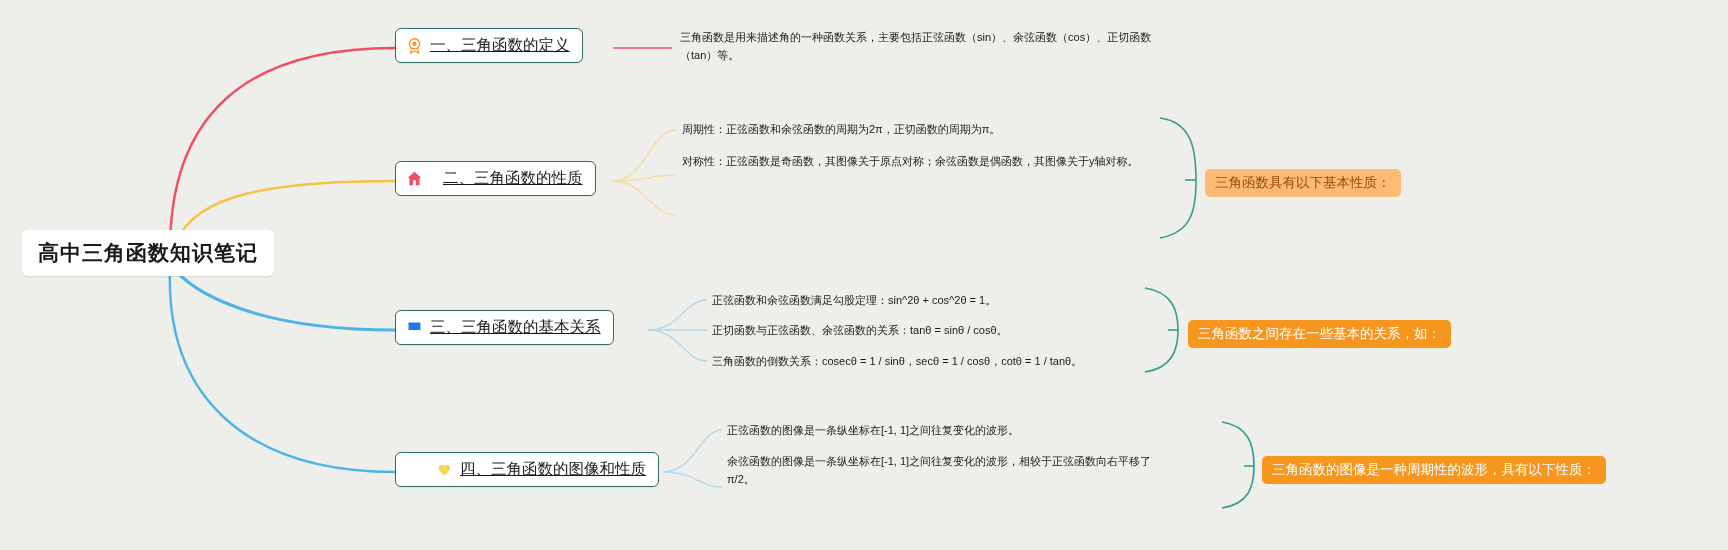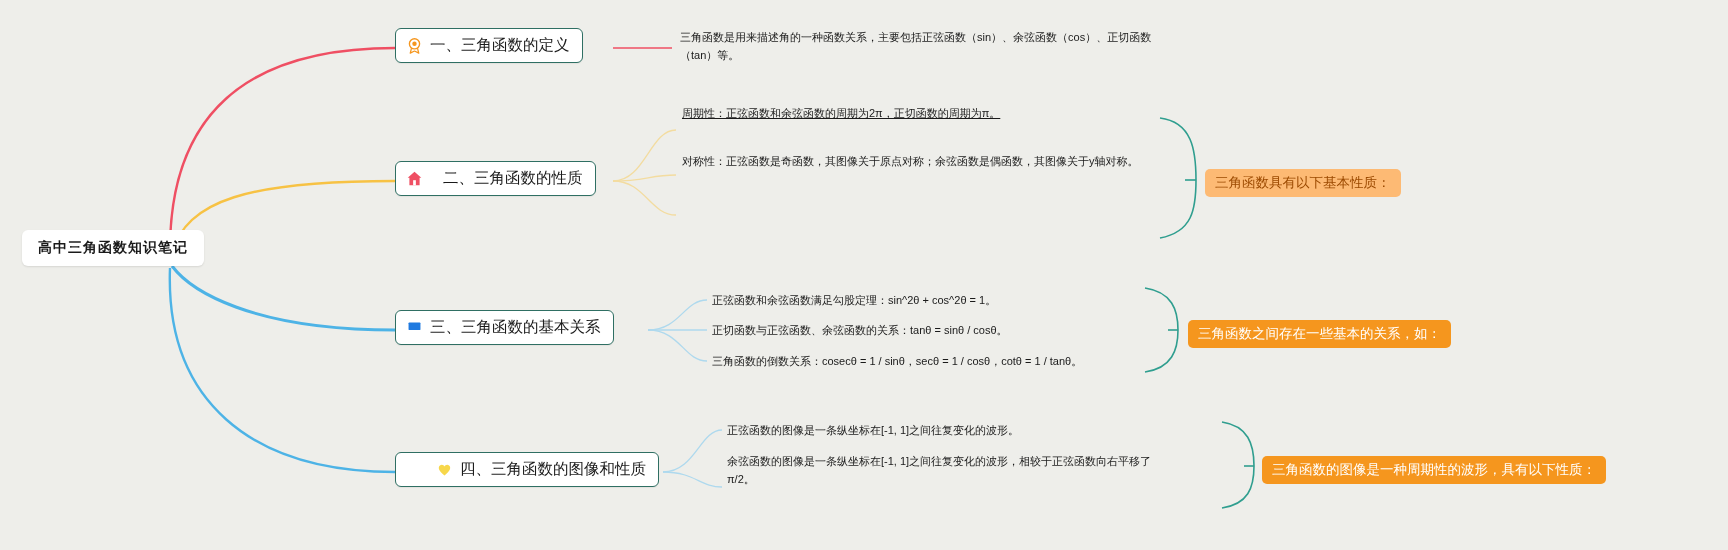--- a/index.html
+++ b/index.html
@@ -31,21 +31,21 @@
     position: absolute;
     box-sizing: border-box;
   }
   
   .root-node {
     left: 22px;
     top: 230px;
     background: #ffffff;
     border-radius: 6px;
     padding: 9px 16px;
-    font-size: 14px;
+    font-size: 21px;
     font-weight: bold;
     color: #1a1a1a;
     letter-spacing: 1px;
     box-shadow: 0 1px 2px rgba(0,0,0,0.10);
     white-space: nowrap;
   }
   
   .branch-node {
     background: #ffffff;
     border: 1px solid #2f6f63;
@@ -60,21 +60,21 @@
     box-shadow: 0 1px 1px rgba(0,0,0,0.05);
   }
   .branch-icon {
     display: inline-flex;
     align-items: center;
     justify-content: center;
     width: 17px;
     height: 17px;
     flex: 0 0 auto;
   }
-  .branch-label { line-height: 1.2; }
+  .branch-label { line-height: 1.2; text-decoration: underline; }
 
   
   .leaf {
     position: absolute;
     font-size: 11px;
     line-height: 1.65;
     color: #1a1a1a;
     white-space: normal;
   }
   
@@ -151,21 +151,21 @@
 
   <div class="node branch-node" style="left:395px; top:161px;gap:20px;">
     <span class="branch-icon">
       <svg viewBox="0 0 20 20" width="17" height="17">
         <path d="M10 2 L18 9 L16 9 L16 18 L4 18 L4 9 L2 9 Z" fill="#ef4f63"></path>
         <rect x="8.4" y="12" width="3.2" height="6" fill="#ffffff"></rect>
       </svg>
     </span>
     <span class="branch-label">二、三角函数的性质</span>
   </div>
-  <div class="leaf" style="left:682px; top:104px; width:480px;text-decoration:underline;">周期性：正弦函数和余弦函数的周期为2π，正切函数的周期为π。</div>
+  <div class="leaf" style="left:682px; top:120px; width:480px;">周期性：正弦函数和余弦函数的周期为2π，正切函数的周期为π。</div>
   <div class="leaf" style="left:682px; top:152px; width:480px;">对称性：正弦函数是奇函数，其图像关于原点对称；余弦函数是偶函数，其图像关于y轴对称。</div>
   <div class="pill pill-yellow" style="left:1205px; top:169px;">三角函数具有以下基本性质：</div>
 
   <div class="node branch-node" style="left:395px; top:310px;">
     <span class="branch-icon">
       <svg viewBox="0 0 20 20" width="17" height="17">
         <rect x="3" y="4" width="14" height="9" rx="1" fill="#1f7ae0"></rect>
       </svg>
     </span>
     <span class="branch-label">三、三角函数的基本关系</span>

